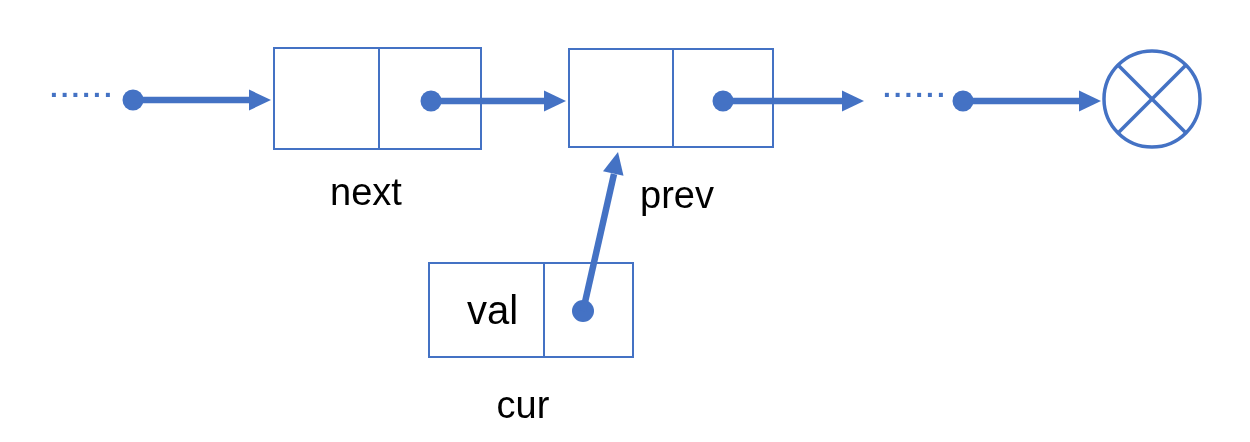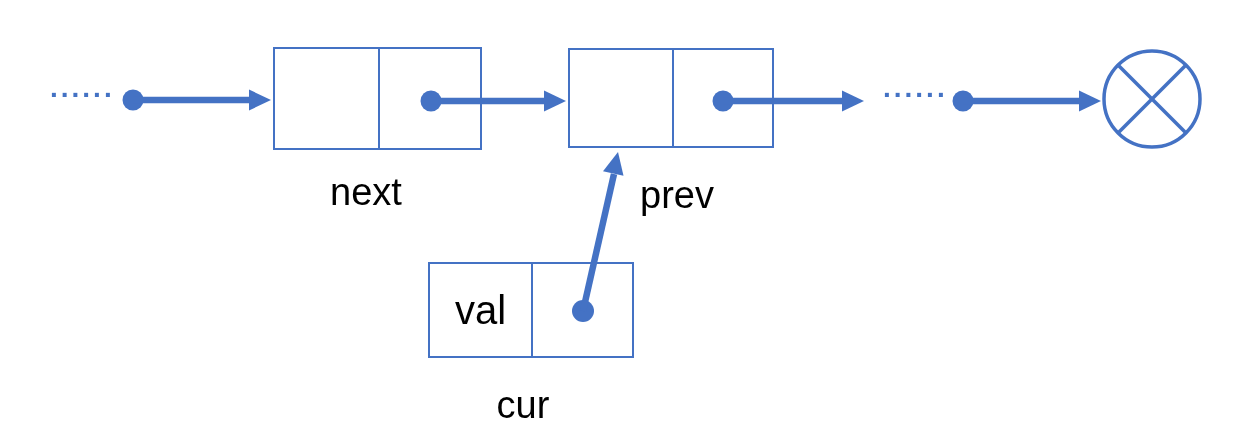--- a/index.html
+++ b/index.html
@@ -25,21 +25,21 @@
   }
   .node .cell { height: 100%; }
   .node .cell.first { border-right: 2px solid var(--accent); }
   #node-prev { left: 273px; top: 47px;  width: 209px; height: 103px; }
   #node-prev .cell.first { width: 105px; }
   #node-prev .cell.second { flex: 1; }
   #node-next { left: 568px; top: 48px;  width: 206px; height: 100px; }
   #node-next .cell.first { width: 104px; }
   #node-next .cell.second { flex: 1; }
   #node-cur  { left: 428px; top: 262px; width: 206px; height: 96px; }
-  #node-cur .cell.first { width: 103px; display: flex; align-items: center; justify-content: center; }
+  #node-cur .cell.first { width: 103px; display: flex; align-items: center; justify-content: center; margin-left: 12px; }
   #node-cur .cell.second { flex: 1; }
 
   .lbl {
     position: absolute;
     transform: translateX(-50%);
     color: var(--ink);
     font-size: 38px;
     line-height: 1.0;
     white-space: nowrap;
   }

